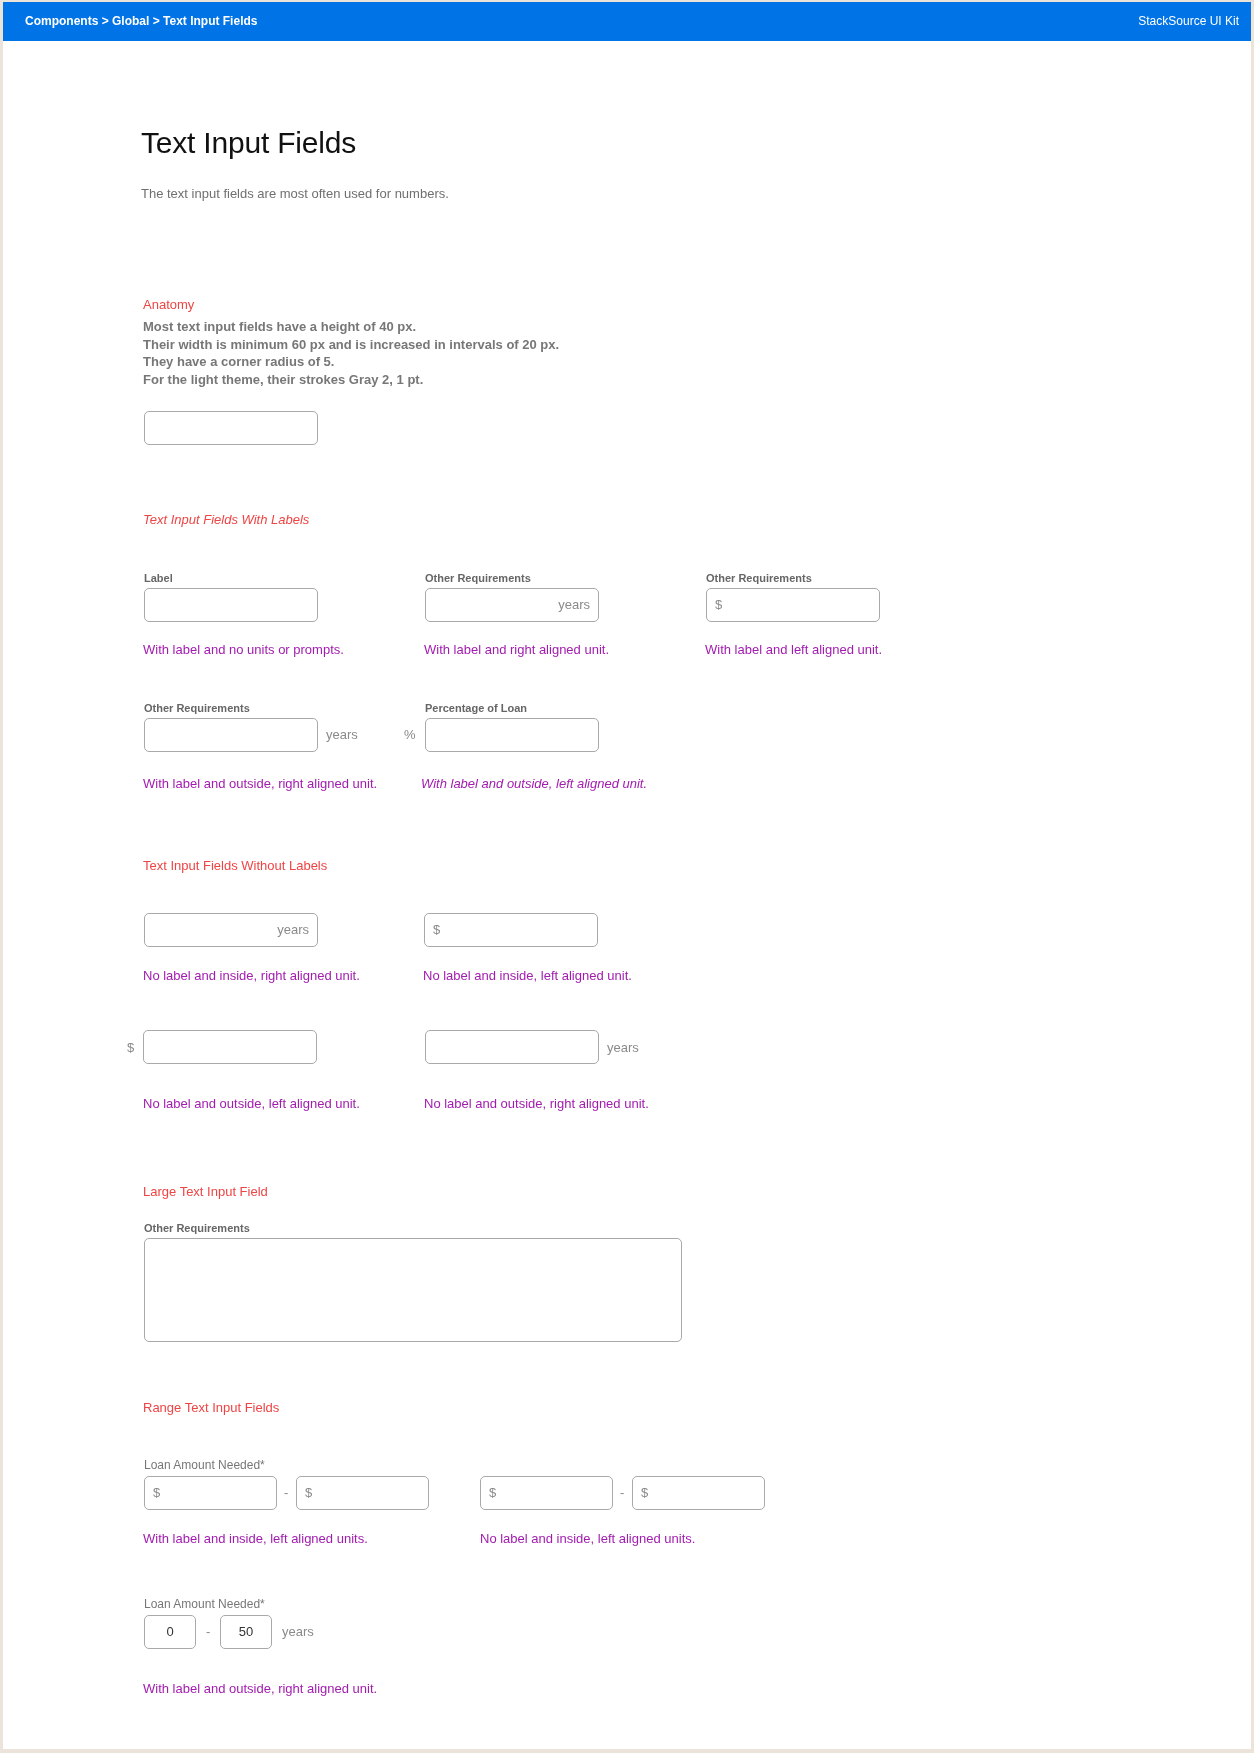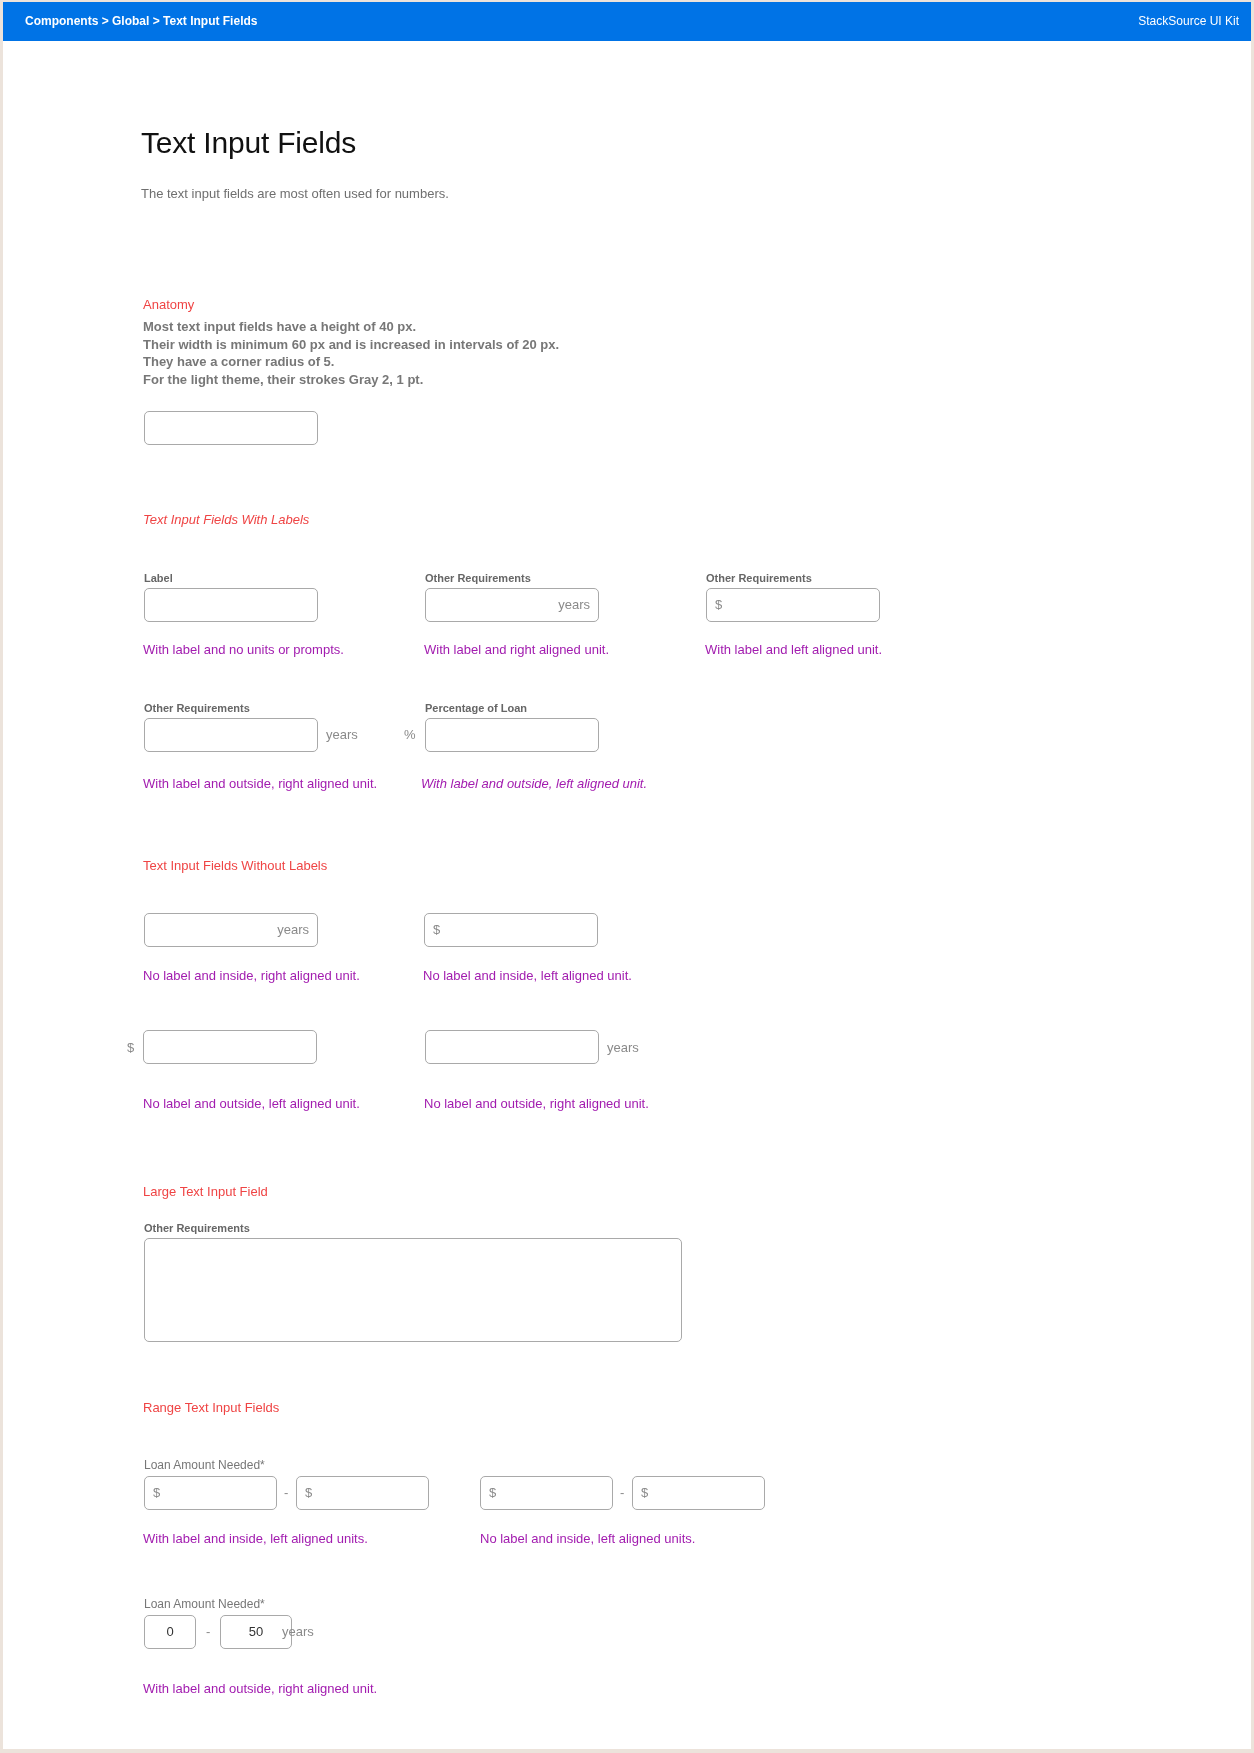--- a/index.html
+++ b/index.html
@@ -116,18 +116,18 @@
   <div class="field" style="left:629px; top:1474px; width:133px;">
     <span class="unit-in-l">$</span>
   </div>
   <div class="abs caption" style="left:477px; top:1529px;">No label and inside, left aligned units.</div>
 
   <div class="abs flabel-light" style="left:141px; top:1595px;">Loan Amount Needed*</div>
   <div class="field" style="left:141px; top:1613px; width:52px;">
     <span class="val">0</span>
   </div>
   <span class="dash" style="left:203px; top:1622px;">-</span>
-  <div class="field" style="left:217px; top:1613px; width:72px;">
+  <div class="field" style="left:217px; top:1613px; width:52px;">
     <span class="val">50</span>
   </div>
   <span class="unit-out" style="left:279px; top:1622px;">years</span>
   <div class="abs caption" style="left:140px; top:1679px;">With label and outside, right aligned unit.</div>
 </div>
 
 </body></html>

